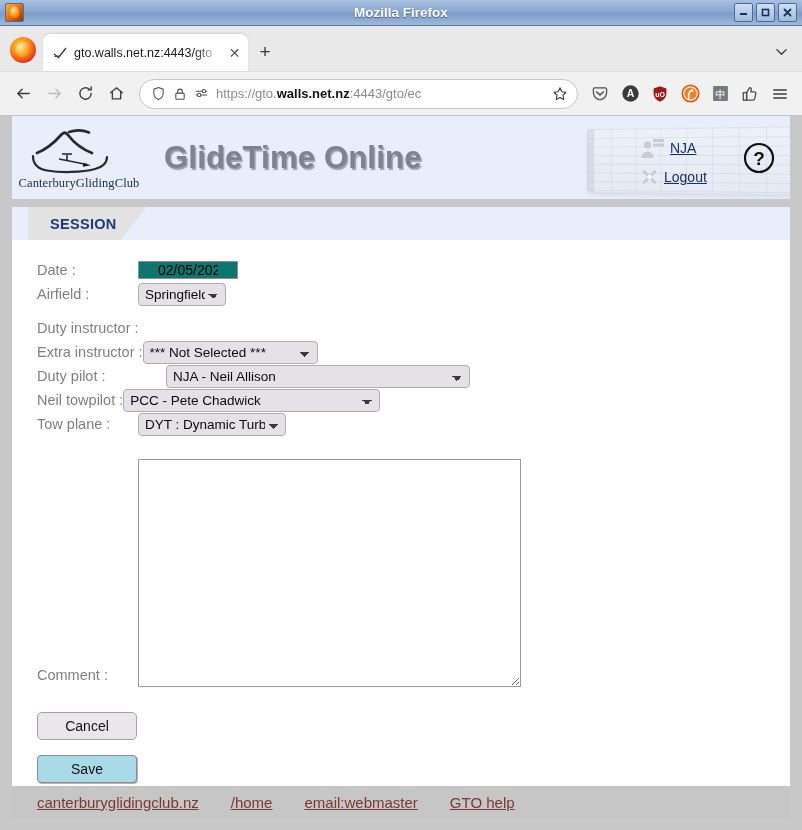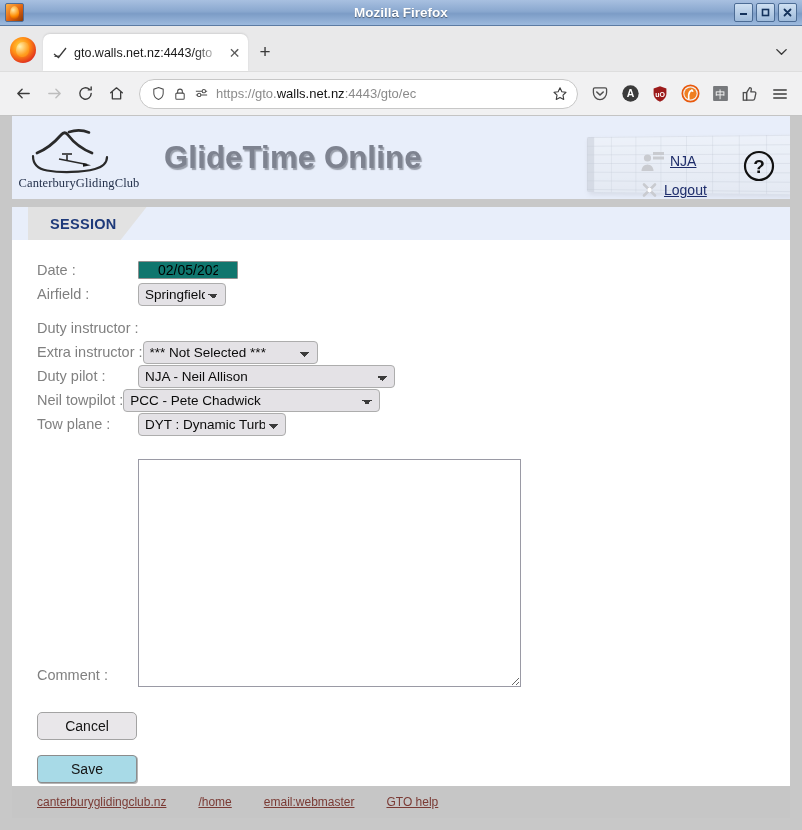--- a/index.html
+++ b/index.html
@@ -130,21 +130,21 @@
     display: flex; align-items: center; gap: 7px;
     padding: 0 9px 0 11px;
     overflow: hidden;
   }
   .url-text {
     flex: 1; font-size: 13px; color: #8b8b8b;
     white-space: nowrap; overflow: hidden;
     -webkit-mask-image: linear-gradient(to right,#000 88%,transparent 100%);
     mask-image: linear-gradient(to right,#000 88%,transparent 100%);
   }
-  .url-text b { color: #121212; font-weight: 400; }
+  .url-text b { color: #121212; font-weight: 700; }
   .ext-icons { display: flex; align-items: center; gap: 2px; }
   .ext-ic {
     width: 28px; height: 28px; flex: none;
     display: flex; align-items: center; justify-content: center;
   }
 
   
   .viewport {
     flex: 1;
     background: #c8c8c8;
@@ -179,23 +179,23 @@
     letter-spacing: .1px; white-space: nowrap;
   }
   .site-title {
     margin-left: 26px;
     font-size: 31px; font-weight: bold;
     color: #7e8390;
     text-shadow: 1.5px 1.5px 1px rgba(90,95,105,.55);
     letter-spacing: .2px;
   }
   .header-right {
-    position: absolute; right: 0; top: 16px; bottom: 0;
+    position: absolute; right: 0; top: 8px; bottom: 0;
     width: 208px;
-    display: flex; align-items: flex-end;
+    display: flex; align-items: center;
   }
   .logbook-bg {
     position: absolute; inset: 4px 2px 6px 0;
     opacity: .40;
     background:
       linear-gradient(to right, rgba(150,155,165,.55) 0 8px, rgba(0,0,0,0) 8px),
       repeating-linear-gradient(to bottom, rgba(120,128,142,.30) 0 1px, rgba(0,0,0,0) 1px 9px),
       repeating-linear-gradient(to right, rgba(120,128,142,.26) 0 1px, rgba(0,0,0,0) 1px 26px),
       linear-gradient(to bottom,#f4f5f7,#dfe2e8);
     transform: perspective(300px) rotateY(-7deg);
@@ -270,21 +270,21 @@
       linear-gradient(135deg, #3b3b3b 50%, transparent 50%);
     background-position:
       calc(100% - 12px) 10px,
       calc(100% - 7.5px) 10px;
     background-size: 5px 5px, 5px 5px;
     background-repeat: no-repeat;
   }
   select.w-airfield   { width: 88px; }
   select.w-duty-inst  { width: 175px; }
   select.w-extra-inst { width: 175px; }
-  select.w-duty-pilot { width: 257px; }
+  select.w-duty-pilot { width: 304px; margin-left: 28px; }
   select.w-towpilot   { width: 257px; }
   select.w-towplane   { width: 148px; }
 
   .comment-row {
     display: flex; align-items: flex-end;
     margin-top: 23px;
   }
   .comment-label {
     width: 101px; font-size: 14.5px; color: #808080;
     padding-bottom: 4px;
@@ -326,21 +326,21 @@
 
   
   .site-footer {
     flex: none; height: 33px;
     background: #c6c6c6;
     border-top: 1px solid #ffffff;
     display: flex; align-items: center;
     padding-left: 25px; gap: 32px;
   }
   .site-footer a {
-    font-size: 12px; color: #7a3a34;
+    font-size: 15px; color: #7a3a34;
     text-decoration: underline;
   }
 </style>
 </head>
 <body>
 
 <div class="window">
 
   <div class="titlebar">
     <div class="tb-appicon"></div>

